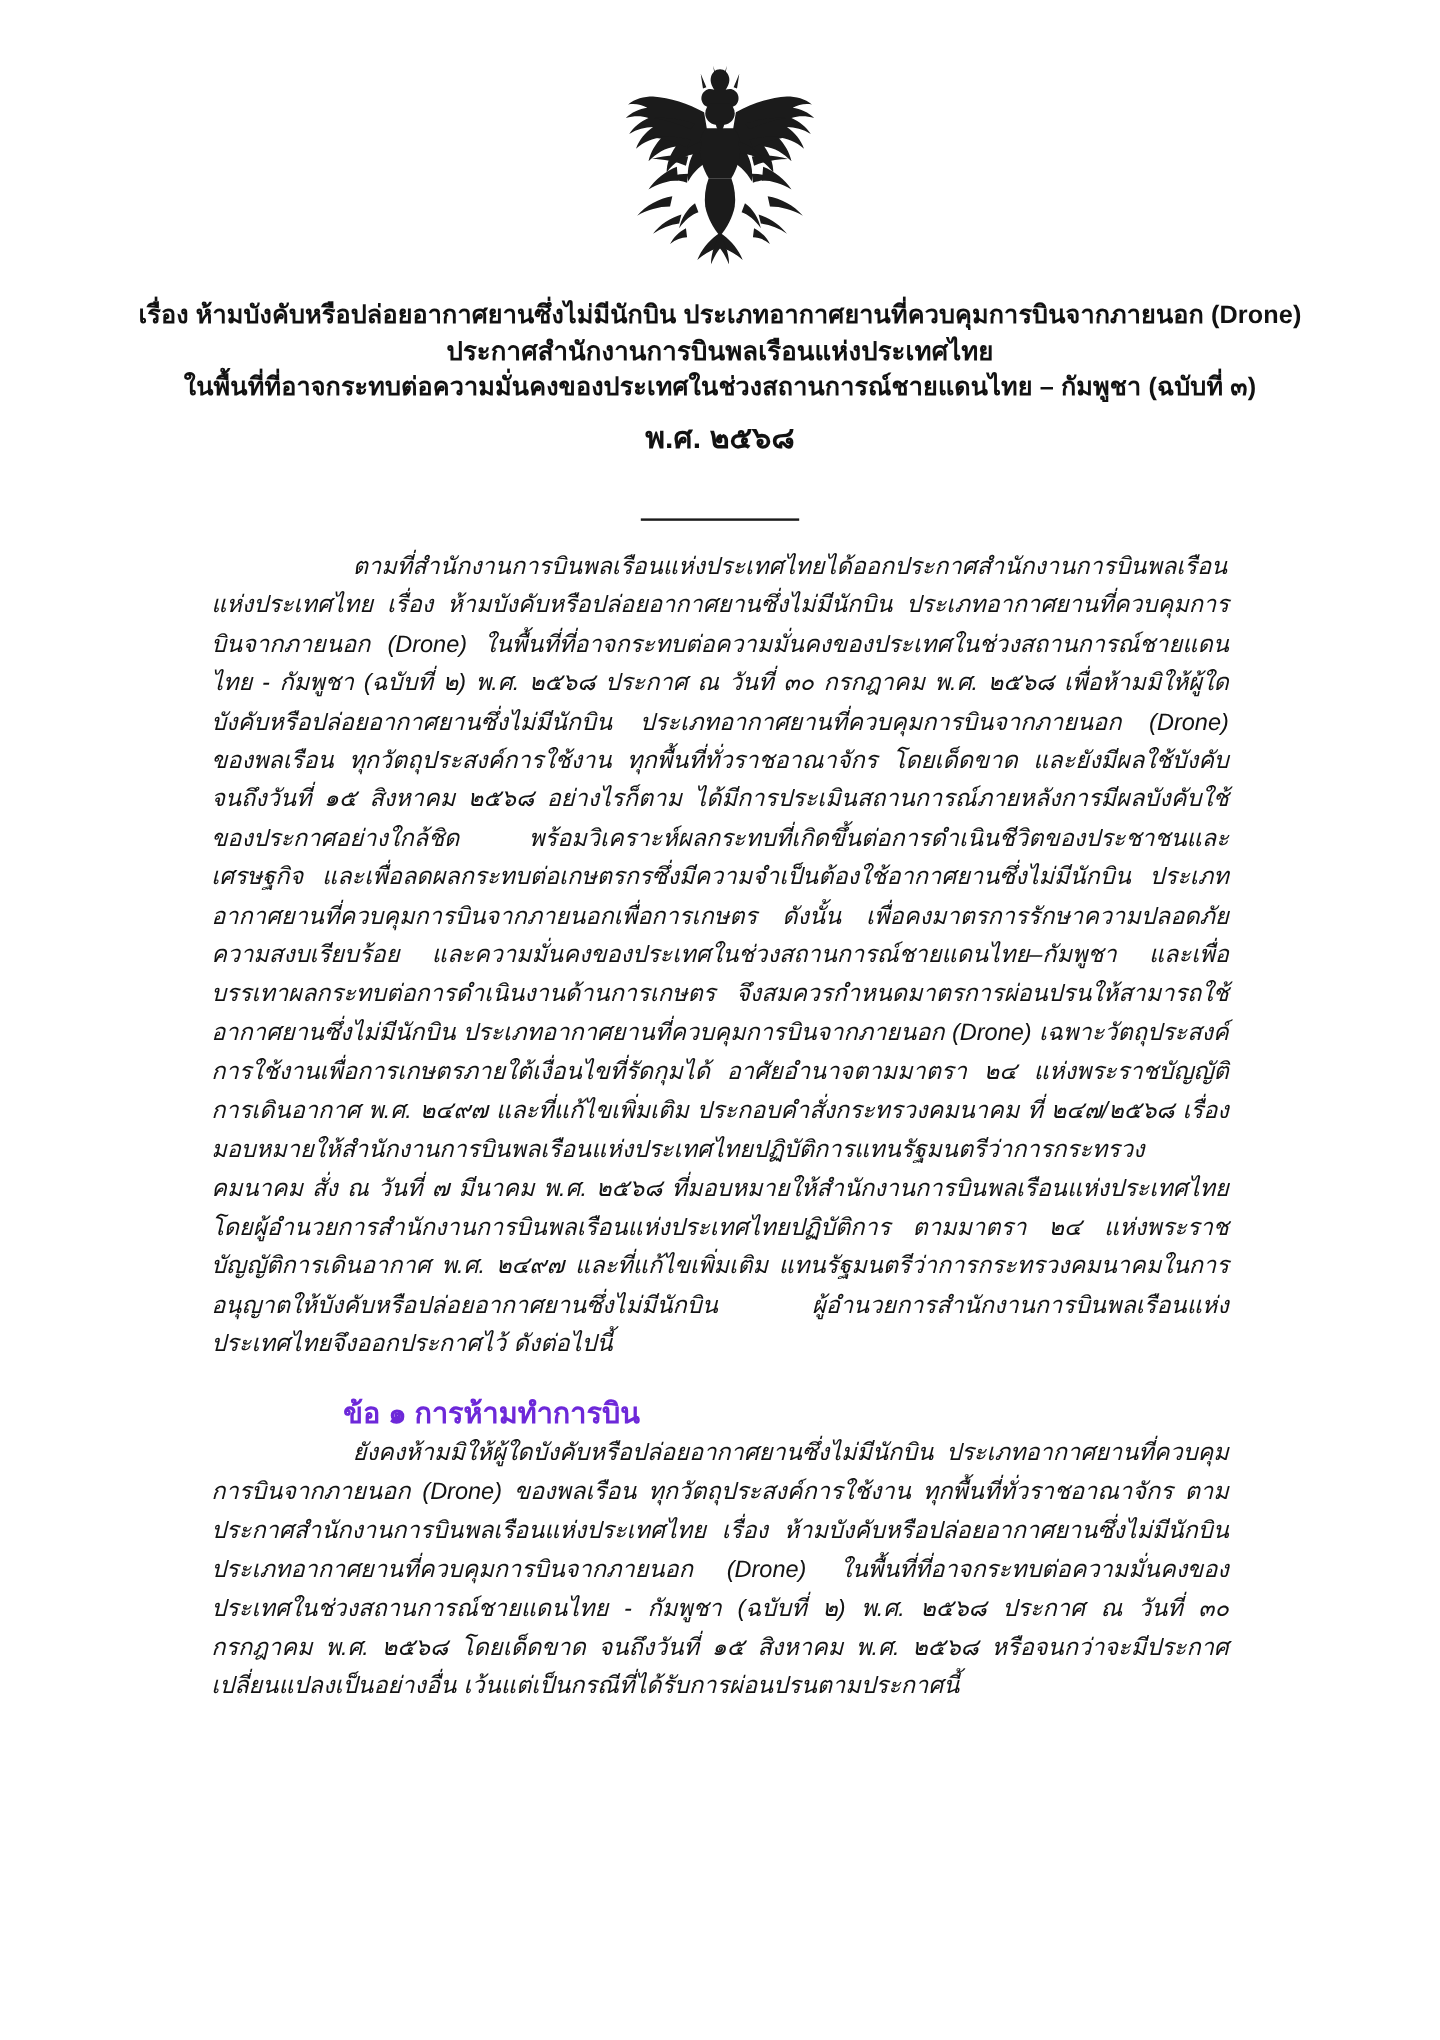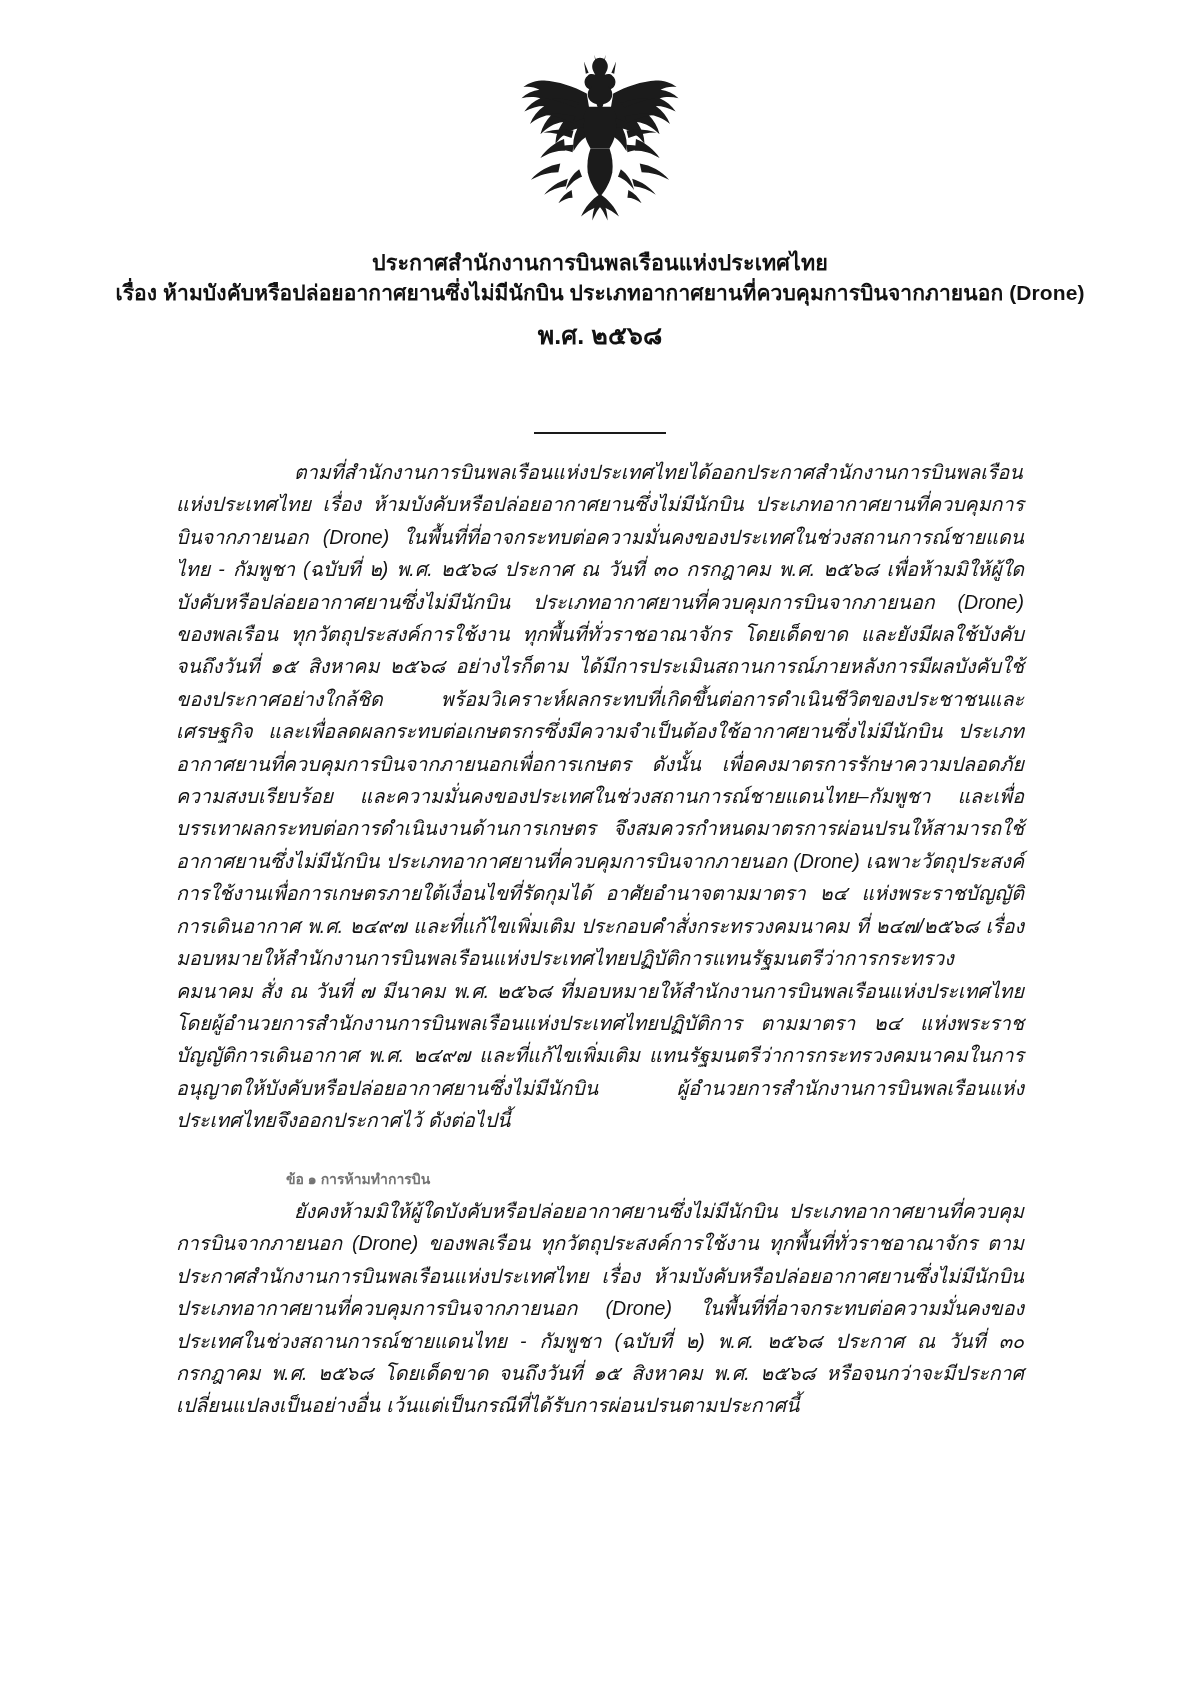--- a/index.html
+++ b/index.html
@@ -95,25 +95,25 @@
     text-indent: 0;
     color: #131313;
     word-spacing: 0.6px;
   }
   p.para.first-indent {
     text-indent: 118px;
   }
 
   h2.section-head {
     margin: 26px 0 0 0;
-    font-size: 14px;
+    font-size: 24px;
     line-height: 32.4px;
     font-weight: bold;
     text-indent: 110px;
-    color: #737373;
+    color: #6d28d9;
   }
   .section-body {
     margin-top: 0;
   }
 
   
   .just {
     text-align: justify;
     text-align-last: left;
     font-style: italic;
@@ -156,22 +156,23 @@
         <path d="M78 124 c-7 5 -12 13 -14 22 c5 -7 11 -12 17 -14 z M122 124 c7 5 12 13 14 22 c-5 -7 -11 -12 -17 -14 z"></path>
         <path d="M70 146 c-6 3 -11 8 -14 14 c5 -4 10 -6 15 -6 z M130 146 c6 3 11 8 14 14 c-5 -4 -10 -6 -15 -6 z"></path>
 
         <path d="M58 118 c-12 2 -23 8 -31 17 c9 -5 19 -8 29 -8 z M142 118 c12 2 23 8 31 17 c-9 -5 -19 -8 -29 -8 z"></path>
         <path d="M66 134 c-10 3 -19 9 -25 17 c7 -5 15 -8 23 -9 z M134 134 c10 3 19 9 25 17 c-7 -5 -15 -8 -23 -9 z"></path>
       </g>
     </svg>
   </div>
 
   <div class="title-block">
+    <div class="title-line l2">เรื่อง ห้ามบังคับหรือปล่อยอากาศยานซึ่งไม่มีนักบิน ประเภทอากาศยานที่ควบคุมการบินจากภายนอก (Drone)</div>
     <div class="title-line l1">ประกาศสำนักงานการบินพลเรือนแห่งประเทศไทย</div>
-    <div class="title-line l2">เรื่อง ห้ามบังคับหรือปล่อยอากาศยานซึ่งไม่มีนักบิน ประเภทอากาศยานที่ควบคุมการบินจากภายนอก (Drone)</div>
+    <div class="title-line l3">ในพื้นที่ที่อาจกระทบต่อความมั่นคงของประเทศในช่วงสถานการณ์ชายแดนไทย – กัมพูชา (ฉบับที่ ๓)</div>
     <div class="title-line l4">พ.ศ. ๒๕๖๘</div>
   </div>
 
   <div class="rule-wrap">
     <div class="rule"></div>
   </div>
 
   <div class="body-block">
 
     <p class="para first-indent just">ตามที่สำนักงานการบินพลเรือนแห่งประเทศไทยได้ออกประกาศสำนักงานการบินพลเรือนแห่งประเทศไทย เรื่อง ห้ามบังคับหรือปล่อยอากาศยานซึ่งไม่มีนักบิน ประเภทอากาศยานที่ควบคุมการบินจากภายนอก (Drone) ในพื้นที่ที่อาจกระทบต่อความมั่นคงของประเทศในช่วงสถานการณ์ชายแดนไทย - กัมพูชา (ฉบับที่ ๒) พ.ศ. ๒๕๖๘ ประกาศ ณ วันที่ ๓๐ กรกฎาคม พ.ศ. ๒๕๖๘ เพื่อห้ามมิให้ผู้ใดบังคับหรือปล่อยอากาศยานซึ่งไม่มีนักบิน ประเภทอากาศยานที่ควบคุมการบินจากภายนอก (Drone) ของพลเรือน ทุกวัตถุประสงค์การใช้งาน ทุกพื้นที่ทั่วราชอาณาจักร โดยเด็ดขาด และยังมีผลใช้บังคับจนถึงวันที่ ๑๕ สิงหาคม ๒๕๖๘ อย่างไรก็ตาม ได้มีการประเมินสถานการณ์ภายหลังการมีผลบังคับใช้ของประกาศอย่างใกล้ชิด พร้อมวิเคราะห์ผลกระทบที่เกิดขึ้นต่อการดำเนินชีวิตของประชาชนและเศรษฐกิจ และเพื่อลดผลกระทบต่อเกษตรกรซึ่งมีความจำเป็นต้องใช้อากาศยานซึ่งไม่มีนักบิน ประเภทอากาศยานที่ควบคุมการบินจากภายนอกเพื่อการเกษตร ดังนั้น เพื่อคงมาตรการรักษาความปลอดภัย ความสงบเรียบร้อย และความมั่นคงของประเทศในช่วงสถานการณ์ชายแดนไทย–กัมพูชา และเพื่อบรรเทาผลกระทบต่อการดำเนินงานด้านการเกษตร จึงสมควรกำหนดมาตรการผ่อนปรนให้สามารถใช้อากาศยานซึ่งไม่มีนักบิน ประเภทอากาศยานที่ควบคุมการบินจากภายนอก (Drone) เฉพาะวัตถุประสงค์การใช้งานเพื่อการเกษตรภายใต้เงื่อนไขที่รัดกุมได้ อาศัยอำนาจตามมาตรา ๒๔ แห่งพระราชบัญญัติการเดินอากาศ พ.ศ. ๒๔๙๗ และที่แก้ไขเพิ่มเติม ประกอบคำสั่งกระทรวงคมนาคม ที่ ๒๔๗/๒๕๖๘ เรื่อง มอบหมายให้สำนักงานการบินพลเรือนแห่งประเทศไทยปฏิบัติการแทนรัฐมนตรีว่าการกระทรวงคมนาคม สั่ง ณ วันที่ ๗ มีนาคม พ.ศ. ๒๕๖๘ ที่มอบหมายให้สำนักงานการบินพลเรือนแห่งประเทศไทยโดยผู้อำนวยการสำนักงานการบินพลเรือนแห่งประเทศไทยปฏิบัติการ ตามมาตรา ๒๔ แห่งพระราชบัญญัติการเดินอากาศ พ.ศ. ๒๔๙๗ และที่แก้ไขเพิ่มเติม แทนรัฐมนตรีว่าการกระทรวงคมนาคมในการอนุญาตให้บังคับหรือปล่อยอากาศยานซึ่งไม่มีนักบิน ผู้อำนวยการสำนักงานการบินพลเรือนแห่งประเทศไทยจึงออกประกาศไว้ ดังต่อไปนี้</p>

